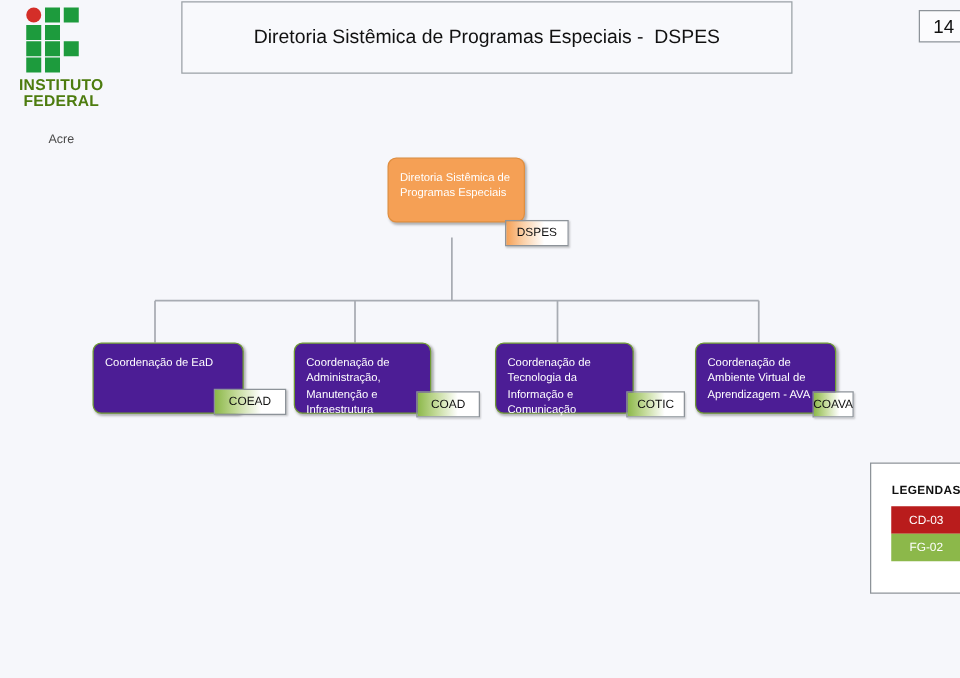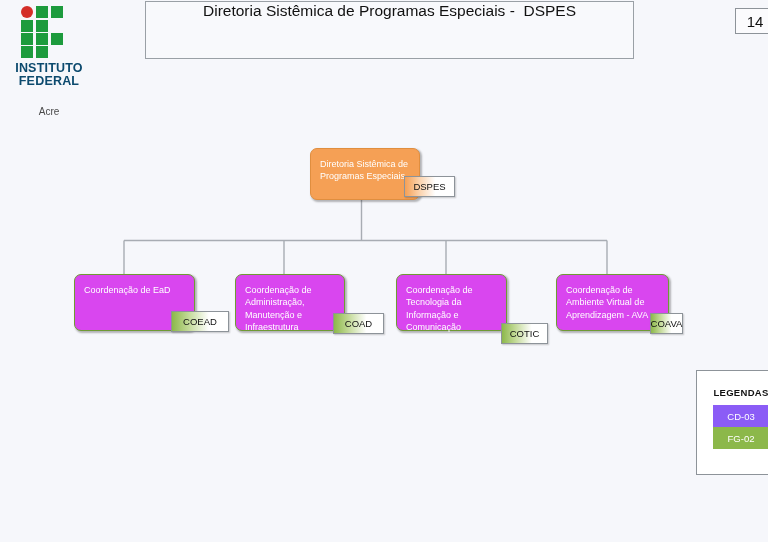--- a/index.html
+++ b/index.html
@@ -37,40 +37,41 @@
     position: absolute;
     width: 12px;
     height: 12px;
     border-radius: 50%;
     background: #d42e28;
   }
   #logo-text-1, #logo-text-2 {
     font-size: 12.5px;
     font-weight: bold;
     letter-spacing: .2px;
-    color: #0c4a6e;
+    color: #4d7c0f;
     line-height: 12.5px;
   }
   #logo-text-3 {
     font-size: 10px;
     color: #4a4a4a;
     line-height: 13px;
     margin-top: 18px;
   }
 
   
   #title-box {
     position: absolute;
     left: 145px;
     top: 1px;
     width: 489px;
     height: 58px;
     background: #f8f9fc;
     border: 1px solid #9aa0a6;
     display: flex;
+    align-items: center;
     justify-content: center;
   }
   #title-text {
     font-size: 15.5px;
     color: #111;
     white-space: pre;
   }
 
   
   #page-num-box {
@@ -119,50 +120,50 @@
     align-items: center;
     justify-content: center;
     font-size: 9.5px;
     color: #111;
     box-shadow: 1px 1px 1.5px rgba(0,0,0,.2);
     margin-left: 28px;
   }
 
   
   #node-root {
-    left: 310px; top: 148px;
+    left: 310px; top: 126px;
     width: 110px; height: 52px;
     background: #f5a055;
     border: 1px solid #e08e3f;
   }
   #tag-root {
     left: 376px; top: 176px;
     width: 51px;
     background: linear-gradient(to right, #f5a055 0%, #fbd0a8 28%, #ffffff 62%);
   }
 
   
   .node-green {
     top: 274px;
     height: 57px;
-    background: #d946ef;
+    background: #4c1d95;
     border: 1px solid #6f9a34;
   }
   .tag-green {
     background: linear-gradient(to right, #8cb84a 0%, #c3da98 30%, #ffffff 66%);
   }
 
   #node-coead  { left: 74px;  width: 121px; }
   #node-coad   { left: 235px; width: 110px; }
   #node-cotic  { left: 396px; width: 111px; }
   #node-coava  { left: 556px; width: 113px; }
 
   #tag-coead  { left: 143px; top: 311px; width: 58px; }
   #tag-coad   { left: 305px; top: 313px; width: 51px; }
-  #tag-cotic  { left: 473px; top: 323px; width: 47px; }
+  #tag-cotic  { left: 473px; top: 313px; width: 47px; }
   #tag-coava  { left: 622px; top: 313px; width: 33px; }
 
   
   #legend-box {
     position: absolute;
     left: 696px; top: 370px;
     width: 90px; height: 105px;
     background: #ffffff;
     border: 1px solid #8d9399;
   }
@@ -177,21 +178,21 @@
   .legend-swatch {
     width: 56px;
     height: 22px;
     margin: 0 auto;
     display: flex;
     align-items: center;
     justify-content: center;
     font-size: 9.5px;
     color: #ffffff;
   }
-  #legend-cd03 { margin-top: 7px; background: #8b5cf6; }
+  #legend-cd03 { margin-top: 7px; background: #b91c1c; }
   #legend-fg02 { background: #8cb84a; }
 </style>
 </head>
 <body>
 
 <div id="logo-block">
   <div id="logo-mark">
     <span class="dot" style="left:0px;  top:0px;"></span>
     <span class="sq" style="left:15px; top:0px;"></span>
     <span class="sq" style="left:30px; top:0px;"></span>

